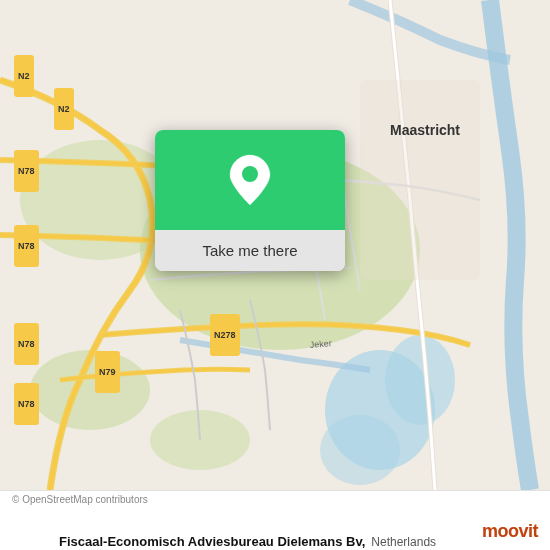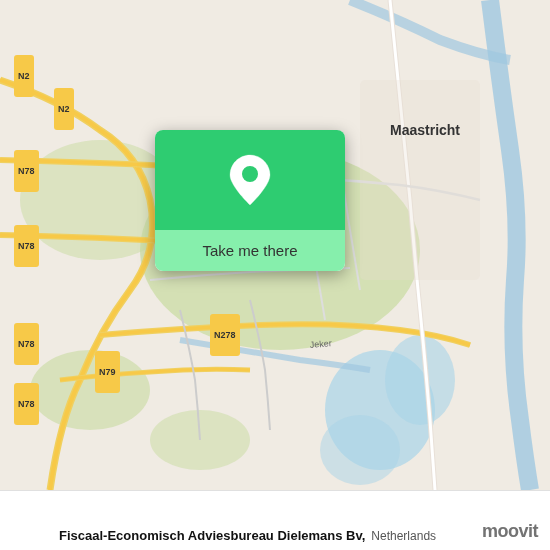--- a/index.html
+++ b/index.html
@@ -50,21 +50,21 @@
       height: 100px;
       display: flex;
       align-items: center;
       justify-content: center;
       position: relative;
     }
 
     #popup-button {
       width: 100%;
       padding: 12px 10px;
-      background: #86efac;
+      background: #e5e5e5;
       border: none;
       font-size: 15px;
       font-weight: 500;
       color: #333;
       cursor: pointer;
       text-align: center;
     }
 
     
     #footer-bar {
@@ -96,21 +96,21 @@
       color: #555;
       margin-top: 28px;
     }
 
     #moovit-logo {
       position: absolute;
       bottom: 8px;
       right: 12px;
       font-size: 18px;
       font-weight: 700;
-      color: #737373;
+      color: #c2410c;
       letter-spacing: -0.5px;
     }
 
     
     .road-label {
       position: absolute;
       font-size: 9px;
       font-weight: 700;
       background: #f7c948;
       color: #333;
@@ -191,19 +191,20 @@
         <circle cx="22" cy="21" r="8" fill="#2ecc71"></circle>
       </svg>
     </div>
 
     <button id="popup-button">Take me there</button>
   </div>
 
 </div>
 
 <div id="footer-bar">
+  <div id="footer-attribution">© OpenStreetMap contributors</div>
   <div style="display:flex; align-items:baseline;">
     <span id="footer-business">Fiscaal-Economisch Adviesbureau Dielemans Bv,</span>
     <span style="width:6px;"></span>
     <span id="footer-country">Netherlands</span>
   </div>
   <div id="moovit-logo">moovit</div>
 </div>
 
 </body></html>

